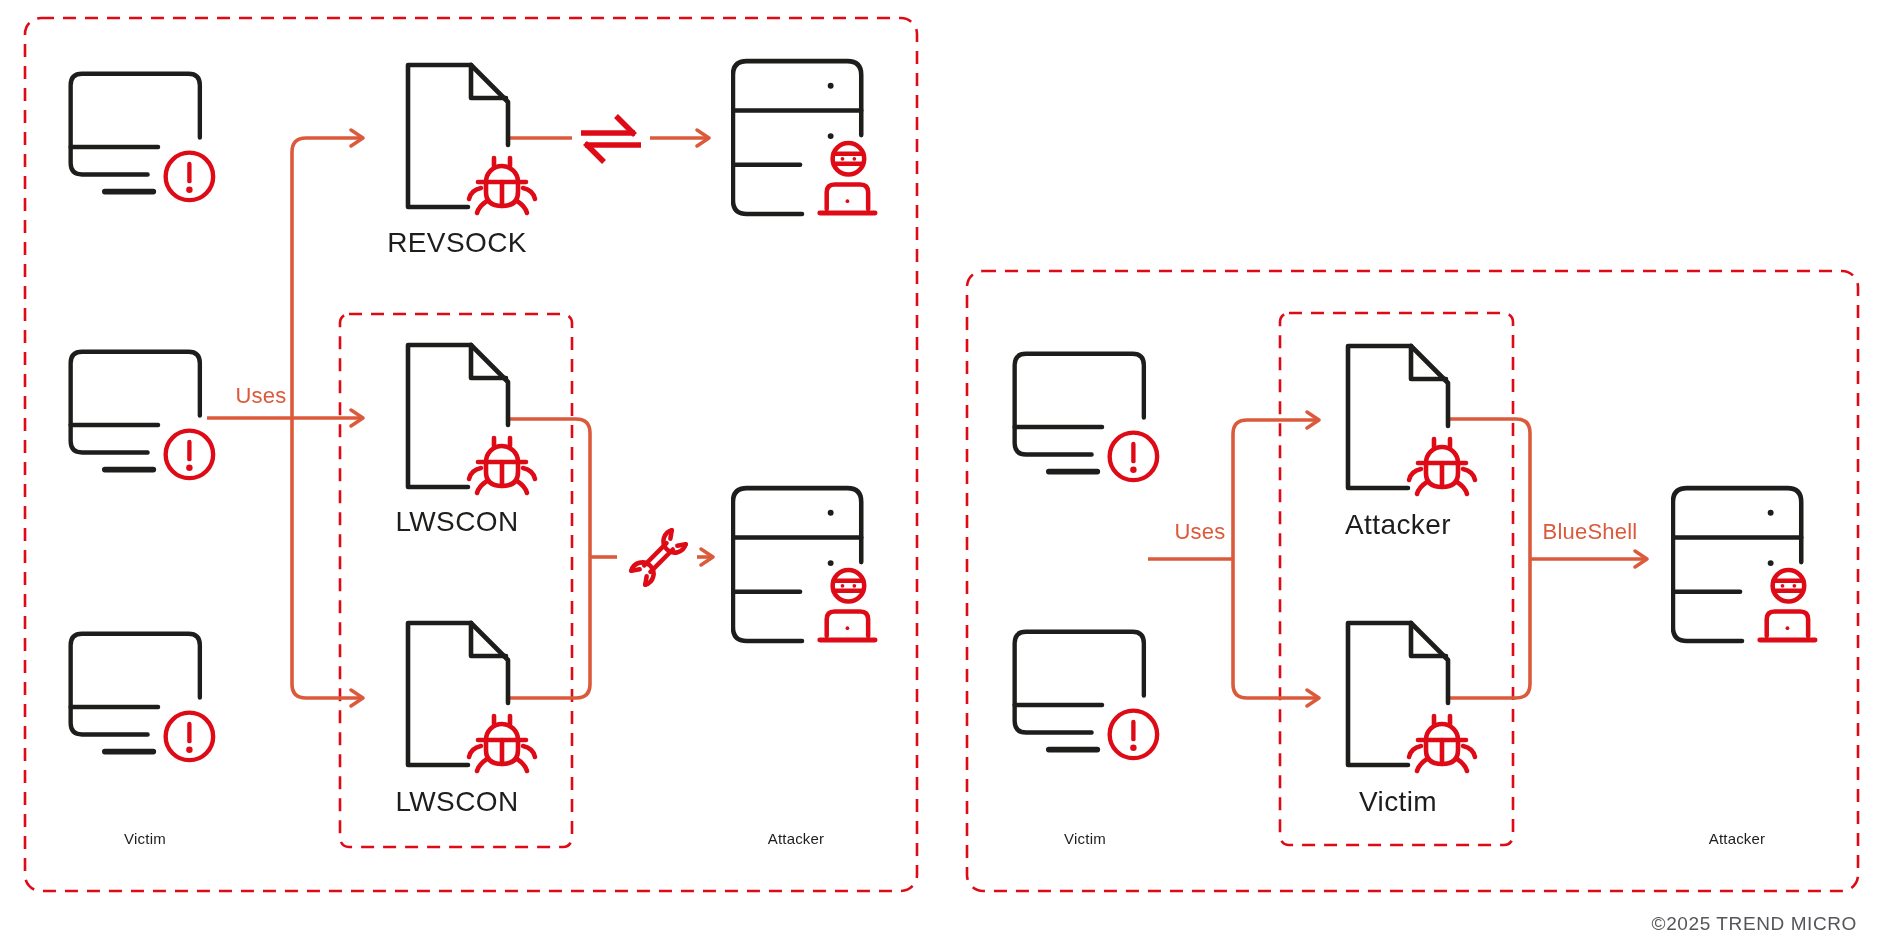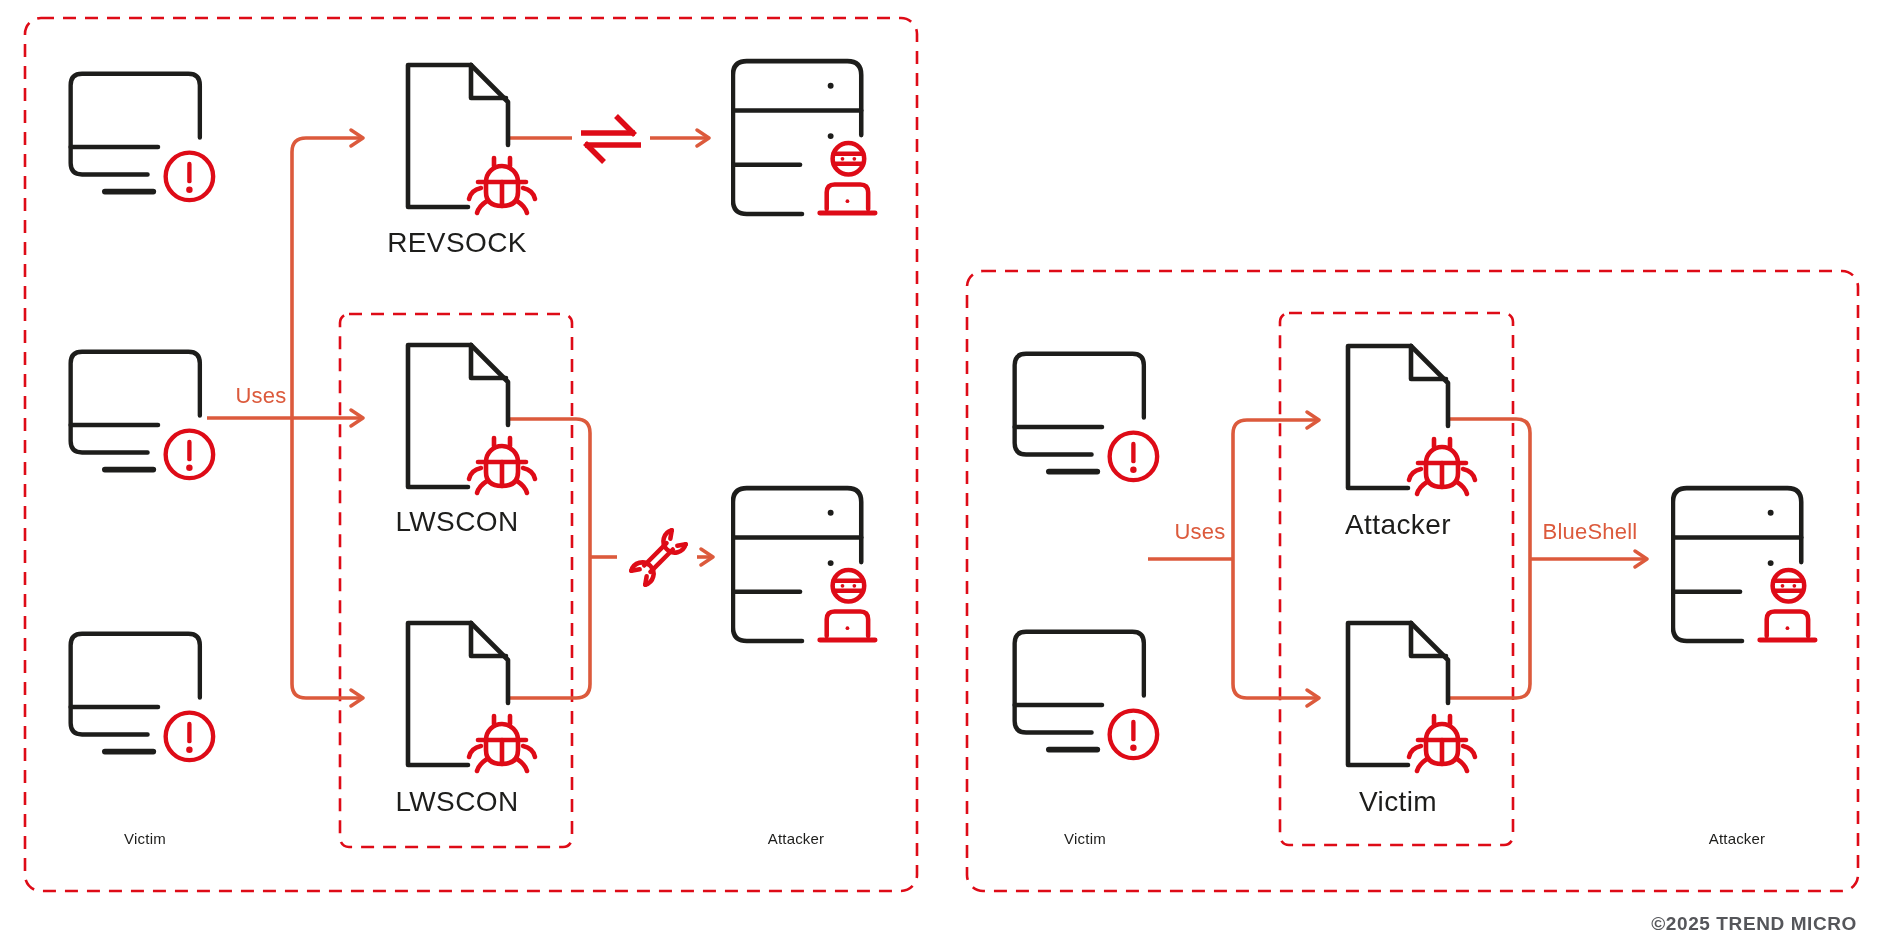--- a/index.html
+++ b/index.html
@@ -34,21 +34,20 @@
     letter-spacing:0.4px;
   }
   .label.bold{font-weight:400;font-size:15px;letter-spacing:0.2px;}
   .label.flowtext{color:var(--orange);font-size:22px;letter-spacing:0.2px;}
   .copyright{
     position:absolute;
     right:20px;top:913px;
     color:var(--gray);
     font-size:19px;
     letter-spacing:0.6px;
-    font-weight:bold;
   }
 </style>
 </head>
 <body>
 
 <svg width="0" height="0" style="position:absolute" aria-hidden="true">
   <defs>
     <marker id="arrow" markerUnits="userSpaceOnUse" markerWidth="20" markerHeight="22" refX="13" refY="10" orient="auto">
       <path d="M2 2 L14 10 L2 18" fill="none" stroke="#DC5A3C" stroke-width="3.4" stroke-linecap="round" stroke-linejoin="round"></path>
     </marker>

